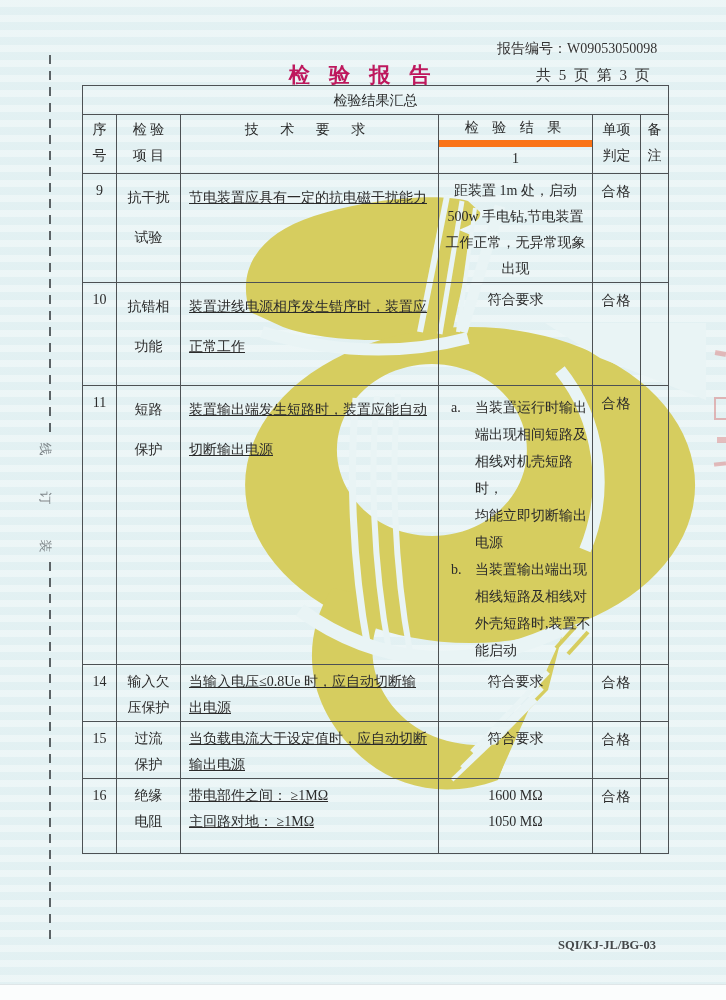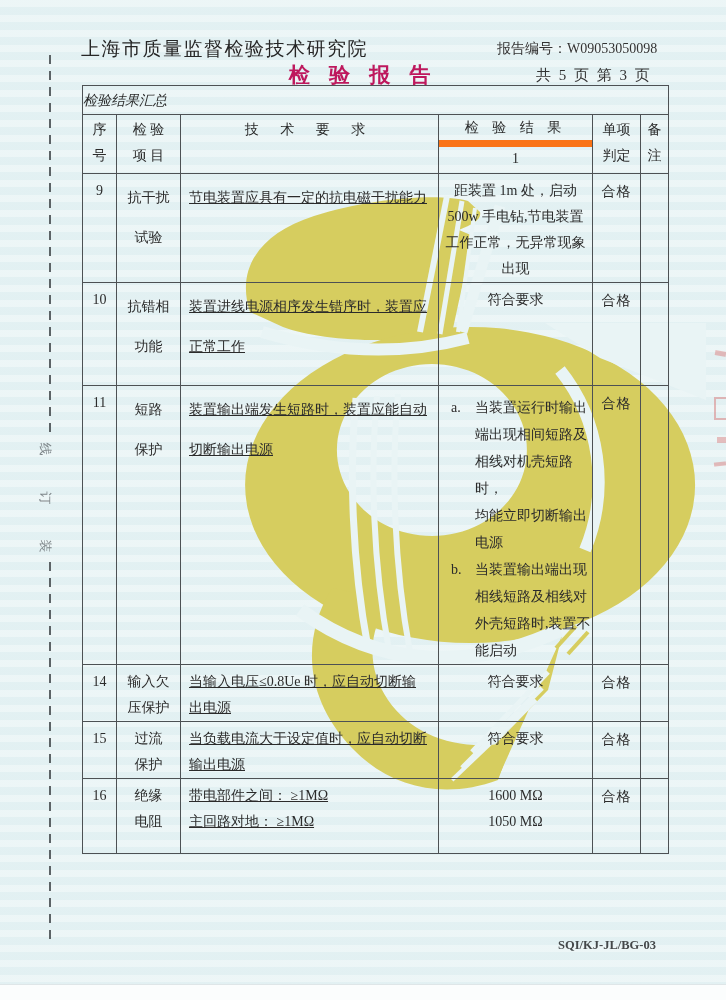--- a/index.html
+++ b/index.html
@@ -43,21 +43,21 @@
 
   .bottom-strip{position:absolute;left:0;bottom:0;width:100%;height:15px;
     background:#fbfdfd;z-index:2;border-top:1px solid rgba(180,195,200,.4);}
 
   
   table.results{position:absolute;left:82px;top:85px;z-index:3;
     width:586px;border-collapse:collapse;table-layout:fixed;
     border:1.5px solid #3f4346;}
   table.results td{border:1px solid #4d5154;vertical-align:top;
     font-size:14px;line-height:26px;padding:2px 0 0 0;overflow:hidden;}
-  td.caption-cell{font-size:14.5px;height:21px;line-height:21px;padding:0;font-style:italic;}
+  td.caption-cell{text-align:center;font-size:14.5px;height:21px;line-height:21px;padding:0;}
   .head-row td{text-align:center;font-size:15px;line-height:23px;padding:3px 0 0 0;}
   .head-req{letter-spacing:9px;}
   .res-head{padding:0 !important;}
   .res-head .res-top{height:25px;line-height:25px;border-bottom:7px solid #f97316;
     text-align:center;letter-spacing:5px;}
   .res-head .res-bot{height:26px;line-height:24px;text-align:center;}
   .c-seq{text-align:center;font-size:15px;padding-top:4px !important;}
   .c-item{text-align:center;white-space:pre-line;padding-top:4px !important;}
   .c-req{text-align:left;white-space:pre-line;padding:4px 4px 0 8px !important;text-decoration:underline;}
   .c-res{text-align:center;white-space:pre-line;padding-top:4px !important;}
@@ -116,21 +116,20 @@
   <div class="dash seg2"></div>
   <div class="bind-char" style="top:440px">线</div>
   <div class="bind-char" style="top:489px">订</div>
   <div class="bind-char" style="top:537px">装</div>
 
   <div class="stamp s1"></div>
   <div class="stamp s2"></div>
   <div class="stamp s3"></div>
   <div class="stamp s4"></div>
 
-  <div class="institution">上海市质量监督检验技术研究院</div>
   <div class="report-no">报告编号：W09053050098</div>
   <div class="doc-title">检 验 报 告</div>
   <div class="pagination">共 5 页  第 3 页</div>
 
   <table class="results">
     <colgroup>
       <col style="width:34px">
         <col style="width:64px">
         <col style="width:258px">
       <col style="width:154px">

